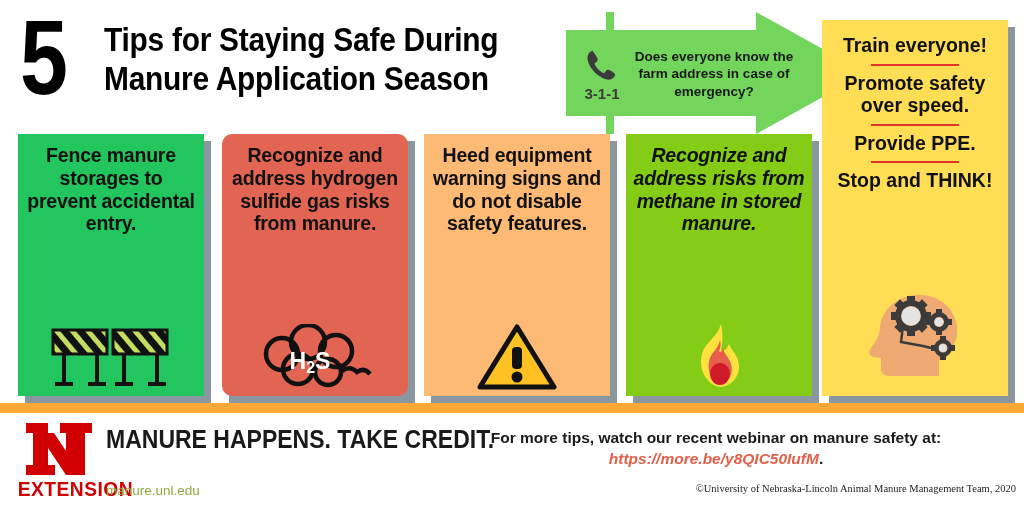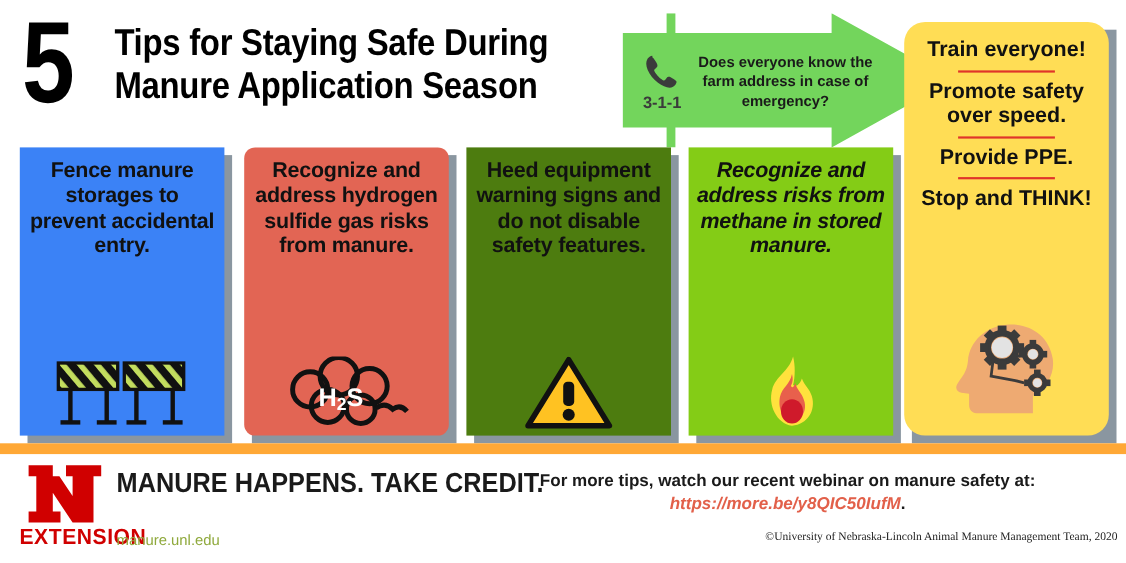--- a/index.html
+++ b/index.html
@@ -56,21 +56,21 @@
     position:relative; z-index:1; width:100%; height:100%;
     display:flex; flex-direction:column; align-items:center; padding:10px 6px 6px;
   }
   .card-text {
     font-size:19.5px; font-weight:bold; line-height:1.17; text-align:center;
     letter-spacing:-0.2px;
   }
   .card-icon { margin-top:auto; display:block; }
 
   
-  #card5-body { padding:14px 8px 20px;border-radius:19px; }
+  #card5-body { padding:14px 8px 20px; }
   .c5-line { font-size:19.5px; font-weight:bold; line-height:1.16; text-align:center; }
   .c5-rule { width:88px; height:2px; background:#e0342a; margin:7px 0 6px; }
 
   
   #divider { position:absolute; left:0; top:403px; width:1024px; height:10px; background:#ffa836; }
   #footer { position:absolute; left:0; top:413px; width:1024px; height:99px; background:#fff; }
 
   #unl-logo { position:absolute; left:16px; top:8px; width:86px; height:82px; }
   #logo-n {
     width:74px; height:56px; margin:0 auto; display:block;
@@ -130,21 +130,21 @@
         <path fill="#3b3b3b" d="M6.6 2.2c-1 .1-2 .8-2.6 1.7-1 1.6-.9 3.8.1 6.1 1.1 2.6 3.2 5.2 5.6 7 2.2 1.6 4.5 2.6 6.3 2.6 1.4 0 2.6-.6 3.3-1.7.4-.6.6-1.2.5-1.6-.1-.3-.3-.5-1.6-1.4-1.8-1.2-2.3-1.4-2.9-1.2-.4.1-.7.4-1.2 1.1-.4.5-.8.9-1 .9-.6 0-2.4-1.3-3.5-2.5-1-1.1-2-2.6-2-3.1 0-.2.3-.6.8-1 .8-.7 1-1 1-1.6 0-.5-.2-.9-1.2-2.5-.9-1.4-1.1-1.7-1.5-1.8z"></path>
       </svg>
       <div id="nine-one-one">3-1-1</div>
     </div>
     <div id="arrow-question">Does everyone know the farm address in case of emergency?</div>
   </div>
 </div>
 
 <div class="card" style="left:18px; top:134px; width:186px; height:262px;">
   <div class="card-shadow" style="left:7px; top:7px; width:186px; height:262px;"></div>
-  <div class="card-body" id="card1-body" style="background:#3b82f6;">
+  <div class="card-body" id="card1-body" style="background:#22c55e;">
     <div class="card-text">Fence manure storages to prevent accidental entry.</div>
     <svg class="card-icon" width="120" height="62" viewBox="0 0 120 62">
       <defs>
         <pattern id="stripes" width="12" height="12" patternUnits="userSpaceOnUse" patternTransform="rotate(-40)">
           <rect width="12" height="12" fill="#111"></rect>
           <rect width="5" height="12" fill="#c3dd5e"></rect>
         </pattern>
       </defs>
       <rect x="2" y="2" width="54" height="24" fill="url(#stripes)" stroke="#111" stroke-width="3"></rect>
       <rect x="62" y="2" width="54" height="24" fill="url(#stripes)" stroke="#111" stroke-width="3"></rect>
@@ -173,21 +173,21 @@
         <circle cx="72" cy="48" r="13"></circle>
         <path d="M 86 47 q 8 -6 15 1 q 7 -5 13 2"></path>
       </g>
       <text x="54" y="45" font-family="Liberation Sans, sans-serif" font-size="23" font-weight="bold" fill="#ffffff" text-anchor="middle">H<tspan font-size="16" dy="4">2</tspan><tspan font-size="23" dy="-4">S</tspan></text>
     </svg>
   </div>
 </div>
 
 <div class="card" style="left:424px; top:134px; width:186px; height:262px;">
   <div class="card-shadow" style="left:7px; top:7px; width:186px; height:262px;"></div>
-  <div class="card-body" style="background:#4d7c0f;gap:48px;">
+  <div class="card-body" style="background:#fdba74;gap:48px;">
     <div class="card-text">Heed equipment warning signs and do not disable safety features.</div>
     <svg class="card-icon" width="80" height="66" viewBox="0 0 80 66">
       <path d="M 40 3 L 77 63 L 3 63 Z" fill="#ffc222" stroke="#111" stroke-width="5" stroke-linejoin="round"></path>
       <rect x="35" y="23" width="10" height="22" rx="4" fill="#111"></rect>
       <circle cx="40" cy="53" r="5.5" fill="#111"></circle>
     </svg>
   </div>
 </div>
 
 <div class="card" style="left:626px; top:134px; width:186px; height:262px;">

